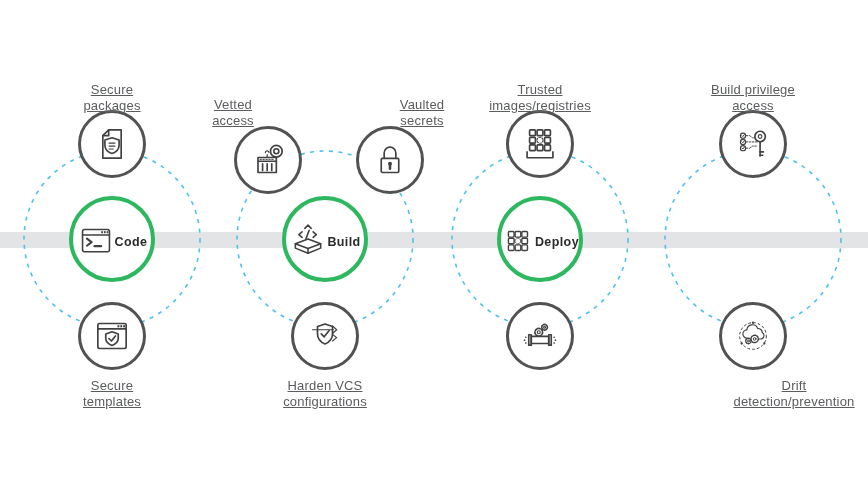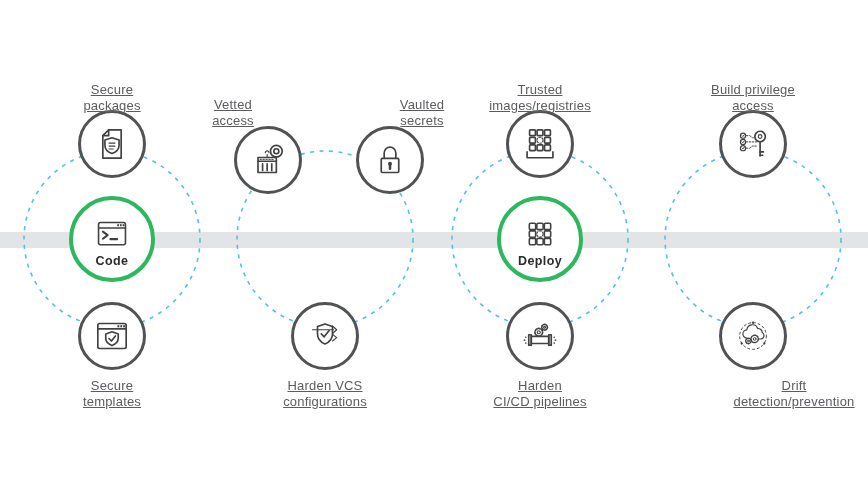--- a/index.html
+++ b/index.html
@@ -11,21 +11,21 @@
     --label-gray:#5b5c5e;
     --stage-label:#2b2b2b;
   }
   *{box-sizing:border-box;}
   html,body{margin:0;padding:0;background:#fff;}
   body{font-family:"Liberation Sans", sans-serif;}
   .canvas{position:relative;width:868px;height:488px;background:#fff;overflow:hidden;}
   .bar{position:absolute;left:0;top:232px;width:868px;height:16px;background:var(--bar-gray);z-index:1;}
   .orbits{position:absolute;left:0;top:0;width:868px;height:488px;z-index:2;}
   .node{position:absolute;background:#fff;border-radius:50%;display:flex;align-items:center;justify-content:center;z-index:3;}
-  .stage-node{width:86px;height:86px;border:4px solid var(--accent-green);flex-direction:column;padding-top:4px;}
+  .stage-node{width:86px;height:86px;border:4px solid var(--accent-green);padding-top:4px;}
   .sat-node{width:68px;height:68px;border:3px solid var(--ring-gray);}
   .stage-label{font-size:12.5px;font-weight:700;letter-spacing:.4px;color:var(--stage-label);margin-top:1px;}
   .node-label{position:absolute;z-index:4;transform:translateX(-50%);text-align:center;
     font-size:13px;line-height:1.22;letter-spacing:.2px;color:var(--label-gray);white-space:pre-line;text-decoration:underline;}
   .icon{stroke:currentColor;fill:none;stroke-width:2;stroke-linecap:round;stroke-linejoin:round;color:var(--icon-stroke);display:block;}
   .icon .fill{fill:currentColor;stroke:none;}
   .icon .wfill{fill:#fff;}
   .icon .thin{stroke-width:1.4;}
   .icon .hair{stroke-width:1.2;}
 </style>
@@ -103,20 +103,32 @@
 
   <div class="node sat-node" style="left:356px;top:126px">
     <svg class="icon" width="40" height="40" viewBox="0 0 48 48">
       <path d="M17 22 V15.5 a7 7 0 0 1 14 0 V22"></path>
       <rect x="13.5" y="22" width="21" height="17" rx="1.5"></rect>
       <circle class="fill" cx="24" cy="28.5" r="2.4"></circle>
       <path d="M24 30.5 V34.5" stroke-width="3"></path>
     </svg>
   </div>
 
+  <div class="node stage-node" style="left:282px;top:196px">
+    <svg class="icon" width="38" height="38" viewBox="0 0 48 48">
+      <path d="M20 8 L24 4 L28 8"></path>
+      <path d="M16.5 12.5 L12.5 16 L16.5 19.5"></path>
+      <path d="M25.5 10.5 L21.5 21"></path>
+      <path d="M30.5 12.5 L34.5 16 L30.5 19.5"></path>
+      <path d="M8 27.5 L24 21.5 L40 27.5 L24 33.5 Z"></path>
+      <path d="M8 27.5 V33 L24 39.5 L40 33 V27.5"></path>
+      <path d="M24 33.5 V39.5"></path>
+    </svg>
+    <div class="stage-label">Build</div>
+  </div>
 
   <div class="node sat-node" style="left:291px;top:302px">
     <svg class="icon" width="40" height="40" viewBox="0 0 48 48">
       <path class="thin" d="M9 16.5 H34"></path>
       <path class="thin" d="M33 12 L38 16.5 L33 21"></path>
       <path class="thin" d="M33 22 L38 26 L33 30"></path>
       <path d="M24 9.5 l9 3 v9 c0 6.5 -4.2 10 -9 12 c-4.8 -2 -9 -5.5 -9 -12 v-9 Z"></path>
       <path d="M19.5 21.5 l3.5 3.5 l6 -7.5"></path>
     </svg>
   </div>
@@ -168,22 +180,20 @@
       <rect x="34.5" y="22.5" width="3" height="12.5"></rect>
       <circle class="fill" cx="7" cy="25.5" r="1"></circle>
       <circle class="fill" cx="5.5" cy="29" r="1"></circle>
       <circle class="fill" cx="7" cy="32.5" r="1"></circle>
       <circle class="fill" cx="41" cy="25.5" r="1"></circle>
       <circle class="fill" cx="42.5" cy="29" r="1"></circle>
       <circle class="fill" cx="41" cy="32.5" r="1"></circle>
     </svg>
   </div>
 
-  <div class="node-label" style="left:540px;top:378px">Harden
-CI/CD pipelines</div>
 
   <div class="node-label" style="left:753px;top:82px">Build privilege
 access</div>
 
   <div class="node sat-node" style="left:719px;top:110px">
     <svg class="icon" width="40" height="40" viewBox="0 0 48 48">
       <path class="hair" stroke-dasharray="2 1.8" d="M15.5 14 h4.5 l3.5 2.5 h4.5"></path>
       <path class="hair" stroke-dasharray="2 1.8" d="M15.5 21.5 h13.5"></path>
       <path class="hair" stroke-dasharray="2 1.8" d="M15.5 29 h4.5 l3.5 -2.5 h4.5"></path>
       <circle class="thin" cx="12" cy="14" r="3.1"></circle>

